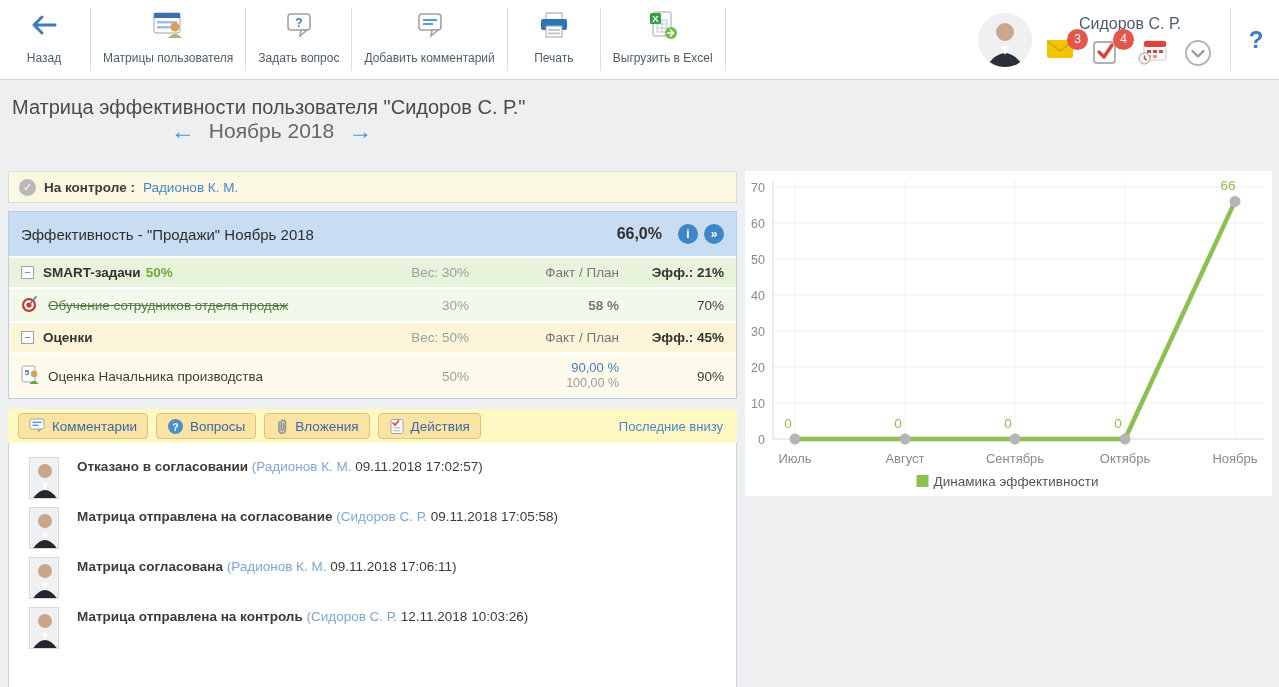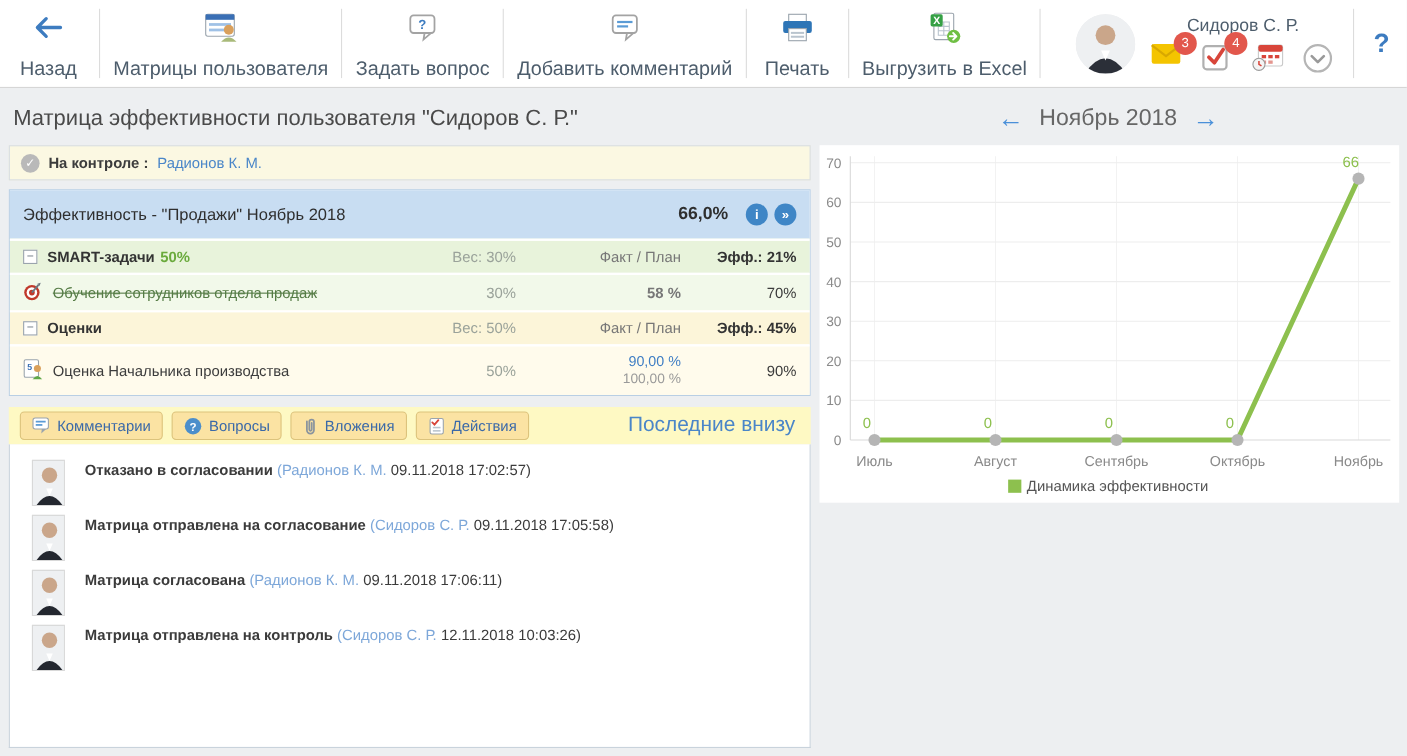--- a/index.html
+++ b/index.html
@@ -3,35 +3,35 @@
 <meta charset="utf-8">
 <style>
   * { margin:0; padding:0; box-sizing:border-box; }
   html,body { width:1279px; height:687px; overflow:hidden; }
   body { font-family:"Liberation Sans", sans-serif; background:#edeff1; color:#3c3c3c; }
 
   
   .toolbar { height:80px; background:#ffffff; border-bottom:1px solid #d6d6d6; display:flex; align-items:stretch; }
   .tb-btn { display:flex; flex-direction:column; align-items:center; justify-content:flex-start; padding:8px 10px 4px; min-width:88px; cursor:pointer; }
   .tb-btn .ic { height:34px; display:flex; align-items:center; justify-content:center; }
-  .tb-btn .lbl { font-size:18px; color:#4d5d6c; text-align:center; line-height:1.25; margin-top:9px; }
+  .tb-btn .lbl { font-size:12px; color:#4d5d6c; text-align:center; line-height:1.25; margin-top:9px; }
   .tb-sep { width:1px; background:#dcdcdc; margin:8px 2px; }
   .tb-spacer { flex:1; }
   .tb-user { display:flex; align-items:center; gap:14px; padding-right:14px; }
   .avatar-circ { width:54px; height:54px; border-radius:50%; overflow:hidden; background:#e9eaec; flex:none; }
   .user-col { display:flex; flex-direction:column; align-items:center; gap:6px; }
   .user-name { font-size:16px; color:#4d5d6c; }
   .notif-row { display:flex; align-items:center; gap:16px; }
   .notif { position:relative; width:30px; height:26px; cursor:pointer; }
   .badge { position:absolute; top:-10px; right:-12px; background:#e2574c; color:#fff; border-radius:50%; width:21px; height:21px; font-size:12px; display:flex; align-items:center; justify-content:center; }
   .help-q { width:46px; display:flex; align-items:center; justify-content:center; font-size:24px; font-weight:bold; color:#3d7cc0; cursor:pointer; }
 
   
   .content { padding:14px 8px 0; }
-  .page-head { display:flex; align-items:center; margin:2px 0 12px; }
+  .page-head { display:flex; align-items:flex-start; margin:2px 0 28px;flex-direction:column; }
   .page-title { flex:1; font-size:20px; font-weight:normal; color:#4a4a4a; padding-left:4px; }
   .month-nav { width:527px; display:flex; align-items:center; justify-content:center; gap:14px; font-size:21px; color:#666; }
   .month-arrow { color:#4a90d9; font-size:24px; cursor:pointer; line-height:1; }
 
   .columns { display:flex; align-items:flex-start; }
   .left-col { width:729px; flex:none; }
   .right-col { width:527px; margin-left:8px; flex:none; }
 
   
   .control-bar { background:#fbf8e2; border:1px solid #d8dde3; height:32px; display:flex; align-items:center; gap:8px; padding:0 10px; font-size:13.5px; margin-bottom:8px; }
@@ -60,21 +60,21 @@
   .collapse-box { width:13px; height:13px; border:1px solid #9aa4ad; background:#fff; color:#6b7680; font-size:11px; line-height:11px; text-align:center; cursor:pointer; flex:none; }
   .task-name { color:#567c46; text-decoration:line-through; cursor:pointer; }
   .fact-bold { font-weight:bold; color:#333; }
   .fact-blue { color:#3f7ec4; font-weight:normal; font-size:13px; line-height:1.15; }
   .plan-gray { color:#9a9a9a; font-size:12.5px; line-height:1.15; }
   .eff-val { color:#3c3c3c; }
 
   
   .tabs-strip { background:#fef9c3; height:34px; display:flex; align-items:center; gap:8px; padding:0 10px; }
   .tab-btn { background:#fbe3a3; border:1px solid #dcc37c; border-radius:4px; height:26px; display:flex; align-items:center; gap:6px; padding:0 10px; font-size:13.5px; color:#3b69a8; cursor:pointer; }
-  .sort-link { margin-left:auto; font-size:19px; color:#4a86c8; cursor:pointer; padding-right:4px; }
+  .sort-link { margin-left:auto; font-size:13px; color:#4a86c8; cursor:pointer; padding-right:4px; }
 
   
   .comments-box { background:#fff; border:1px solid #c9d3dc; border-top:none; height:276px; padding:14px 0 0 20px; overflow:hidden; }
   .comment { display:flex; gap:18px; height:50px; }
   .c-avatar { width:30px; height:42px; border:1px solid #d8d8d8; background:#eceef0; flex:none; overflow:hidden; }
   .c-text { font-size:13.5px; padding-top:2px; }
   .c-msg { font-weight:bold; color:#3b3b3b; }
   .c-author { color:#7da7d9; cursor:pointer; }
   .c-date { color:#3b3b3b; }
 

